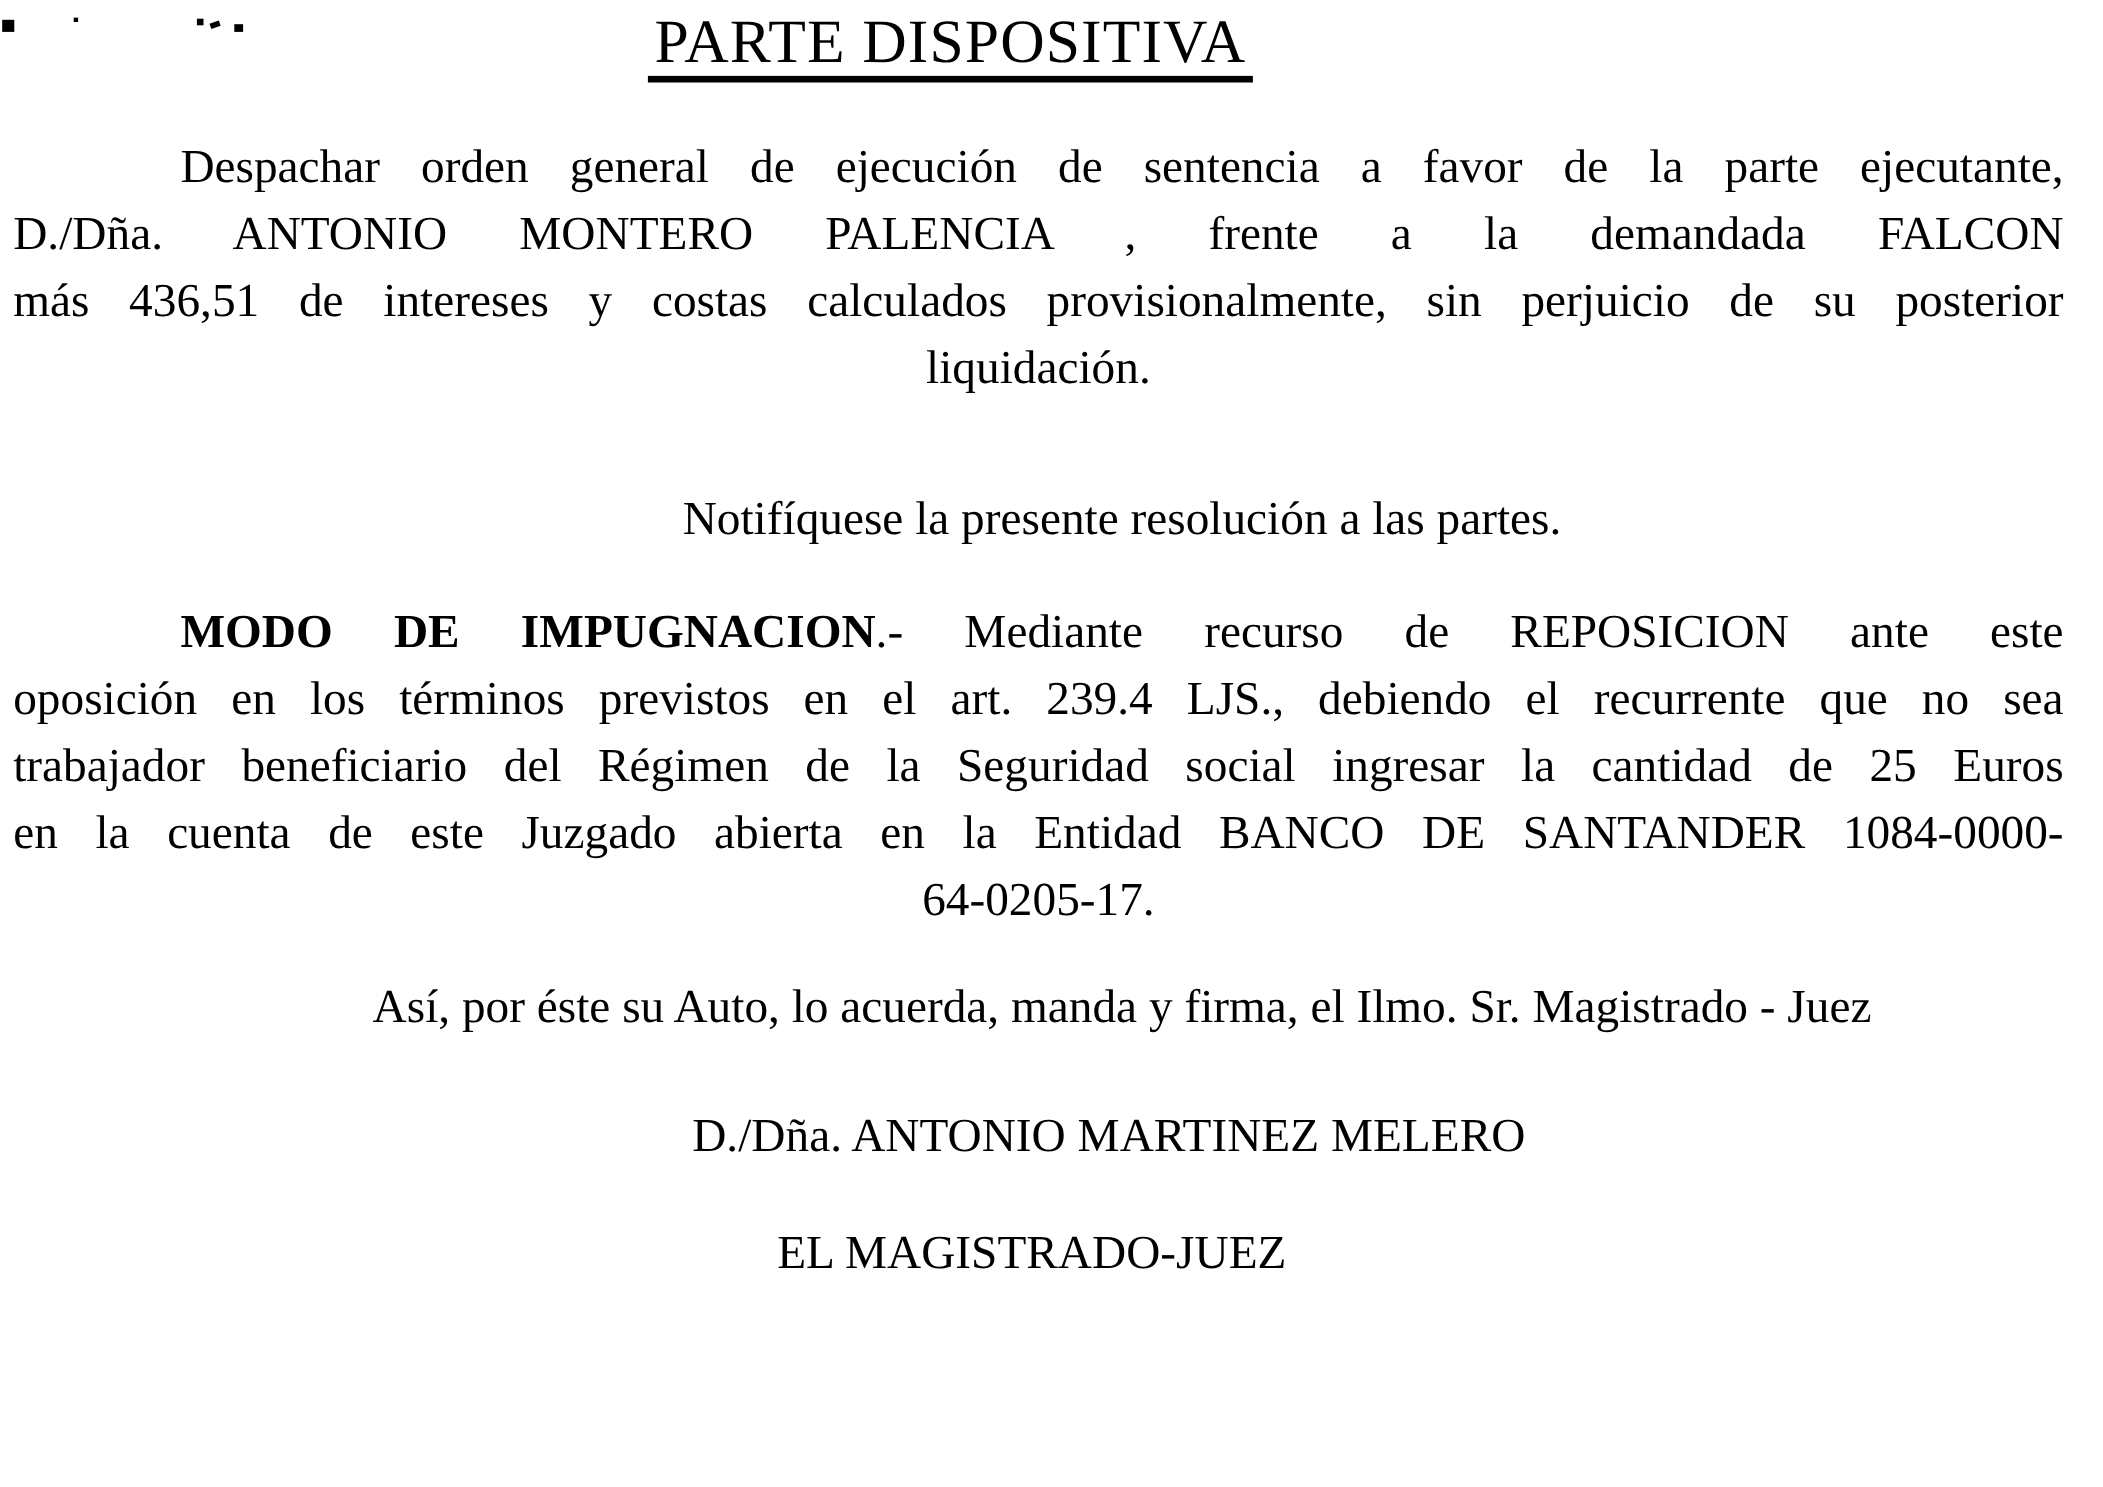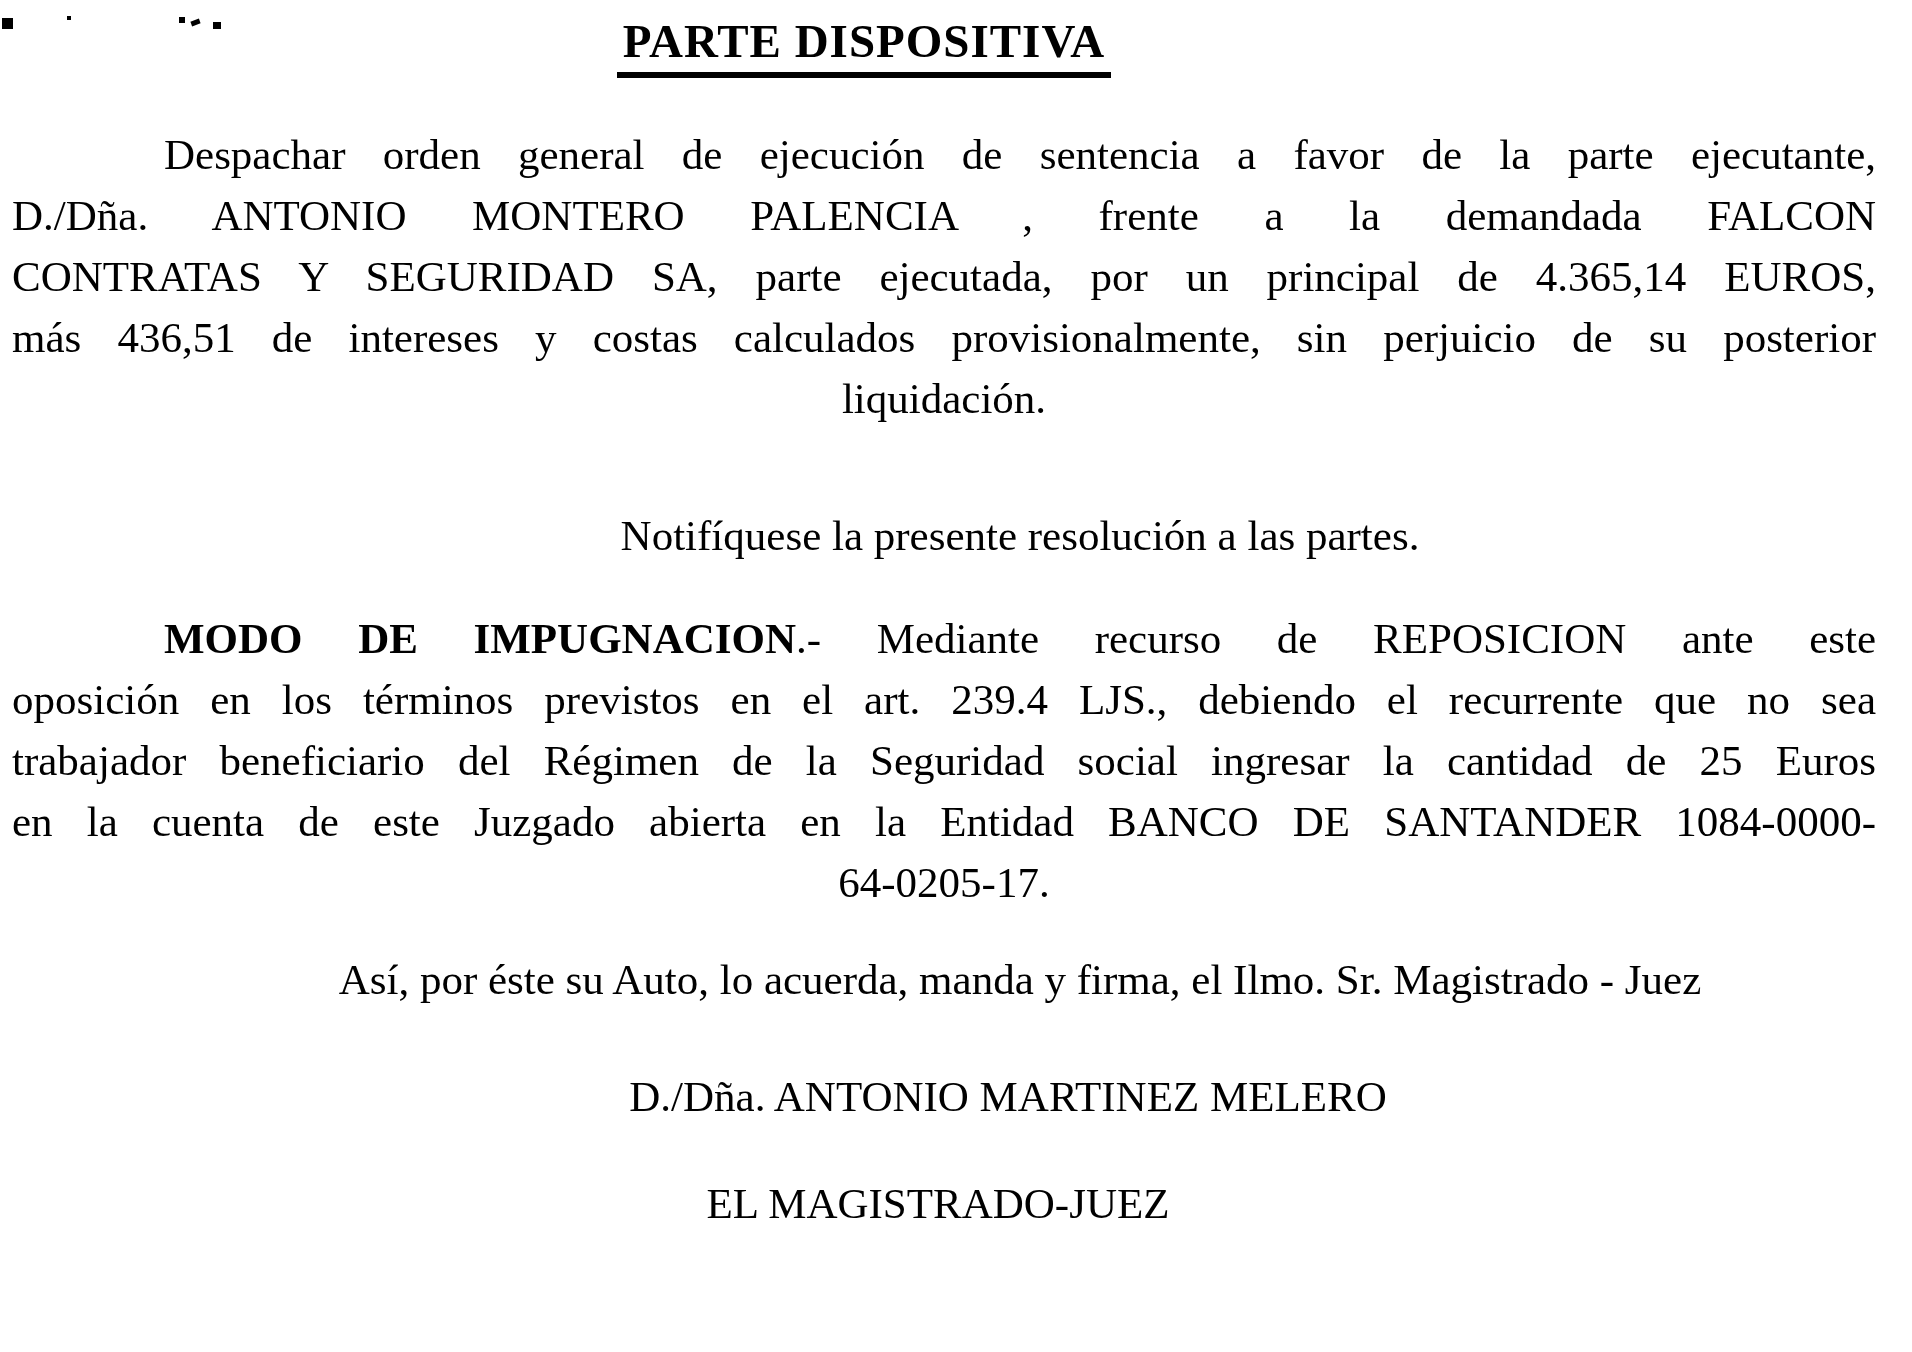--- a/index.html
+++ b/index.html
@@ -39,23 +39,23 @@
 
   .title-row {
     position: relative;
     left: -80px;
     margin-top: 12px;
     text-align: center;
   }
   .doc-title {
     display: inline-block;
     margin: 0;
-    font-size: 47px;
+    font-size: 56px;
     line-height: 52px;
-    font-weight: bold;
+    font-weight: normal;
     letter-spacing: 1px;
     border-bottom: 6px solid #000;
     padding: 0 6px 5px 6px;
     text-align: right;
   }
   .line { min-height: 61px; }
   .jline {
     text-align: justify;
     text-align-last: justify;
   }
@@ -88,21 +88,20 @@
 
   <div class="content">
 
     <div class="title-row">
       <h1 class="doc-title">PARTE DISPOSITIVA</h1>
     </div>
 
     <div class="para p1">
       <div class="line jline indent">Despachar orden general de ejecución de sentencia a favor de la parte ejecutante,</div>
       <div class="line jline">D./Dña. ANTONIO MONTERO PALENCIA , frente a la demandada FALCON</div>
-      <div class="line jline">CONTRATAS Y SEGURIDAD SA, parte ejecutada, por un principal de 4.365,14 EUROS,</div>
       <div class="line jline">más 436,51 de intereses y costas calculados provisionalmente, sin perjuicio de su posterior</div>
       <div class="line lastline">liquidación.</div>
     </div>
 
     <div class="para p2 line lastline indent">Notifíquese la presente resolución a las partes.</div>
 
     <div class="para p3">
       <div class="line jline indent"><span class="bold">MODO DE IMPUGNACION</span><span>.- Mediante recurso de REPOSICION ante este</span></div>
       <div class="line jline">oposición en los términos previstos en el art. 239.4 LJS., debiendo el recurrente que no sea</div>
       <div class="line jline">trabajador  beneficiario del Régimen de la Seguridad social ingresar la cantidad de 25 Euros</div>

